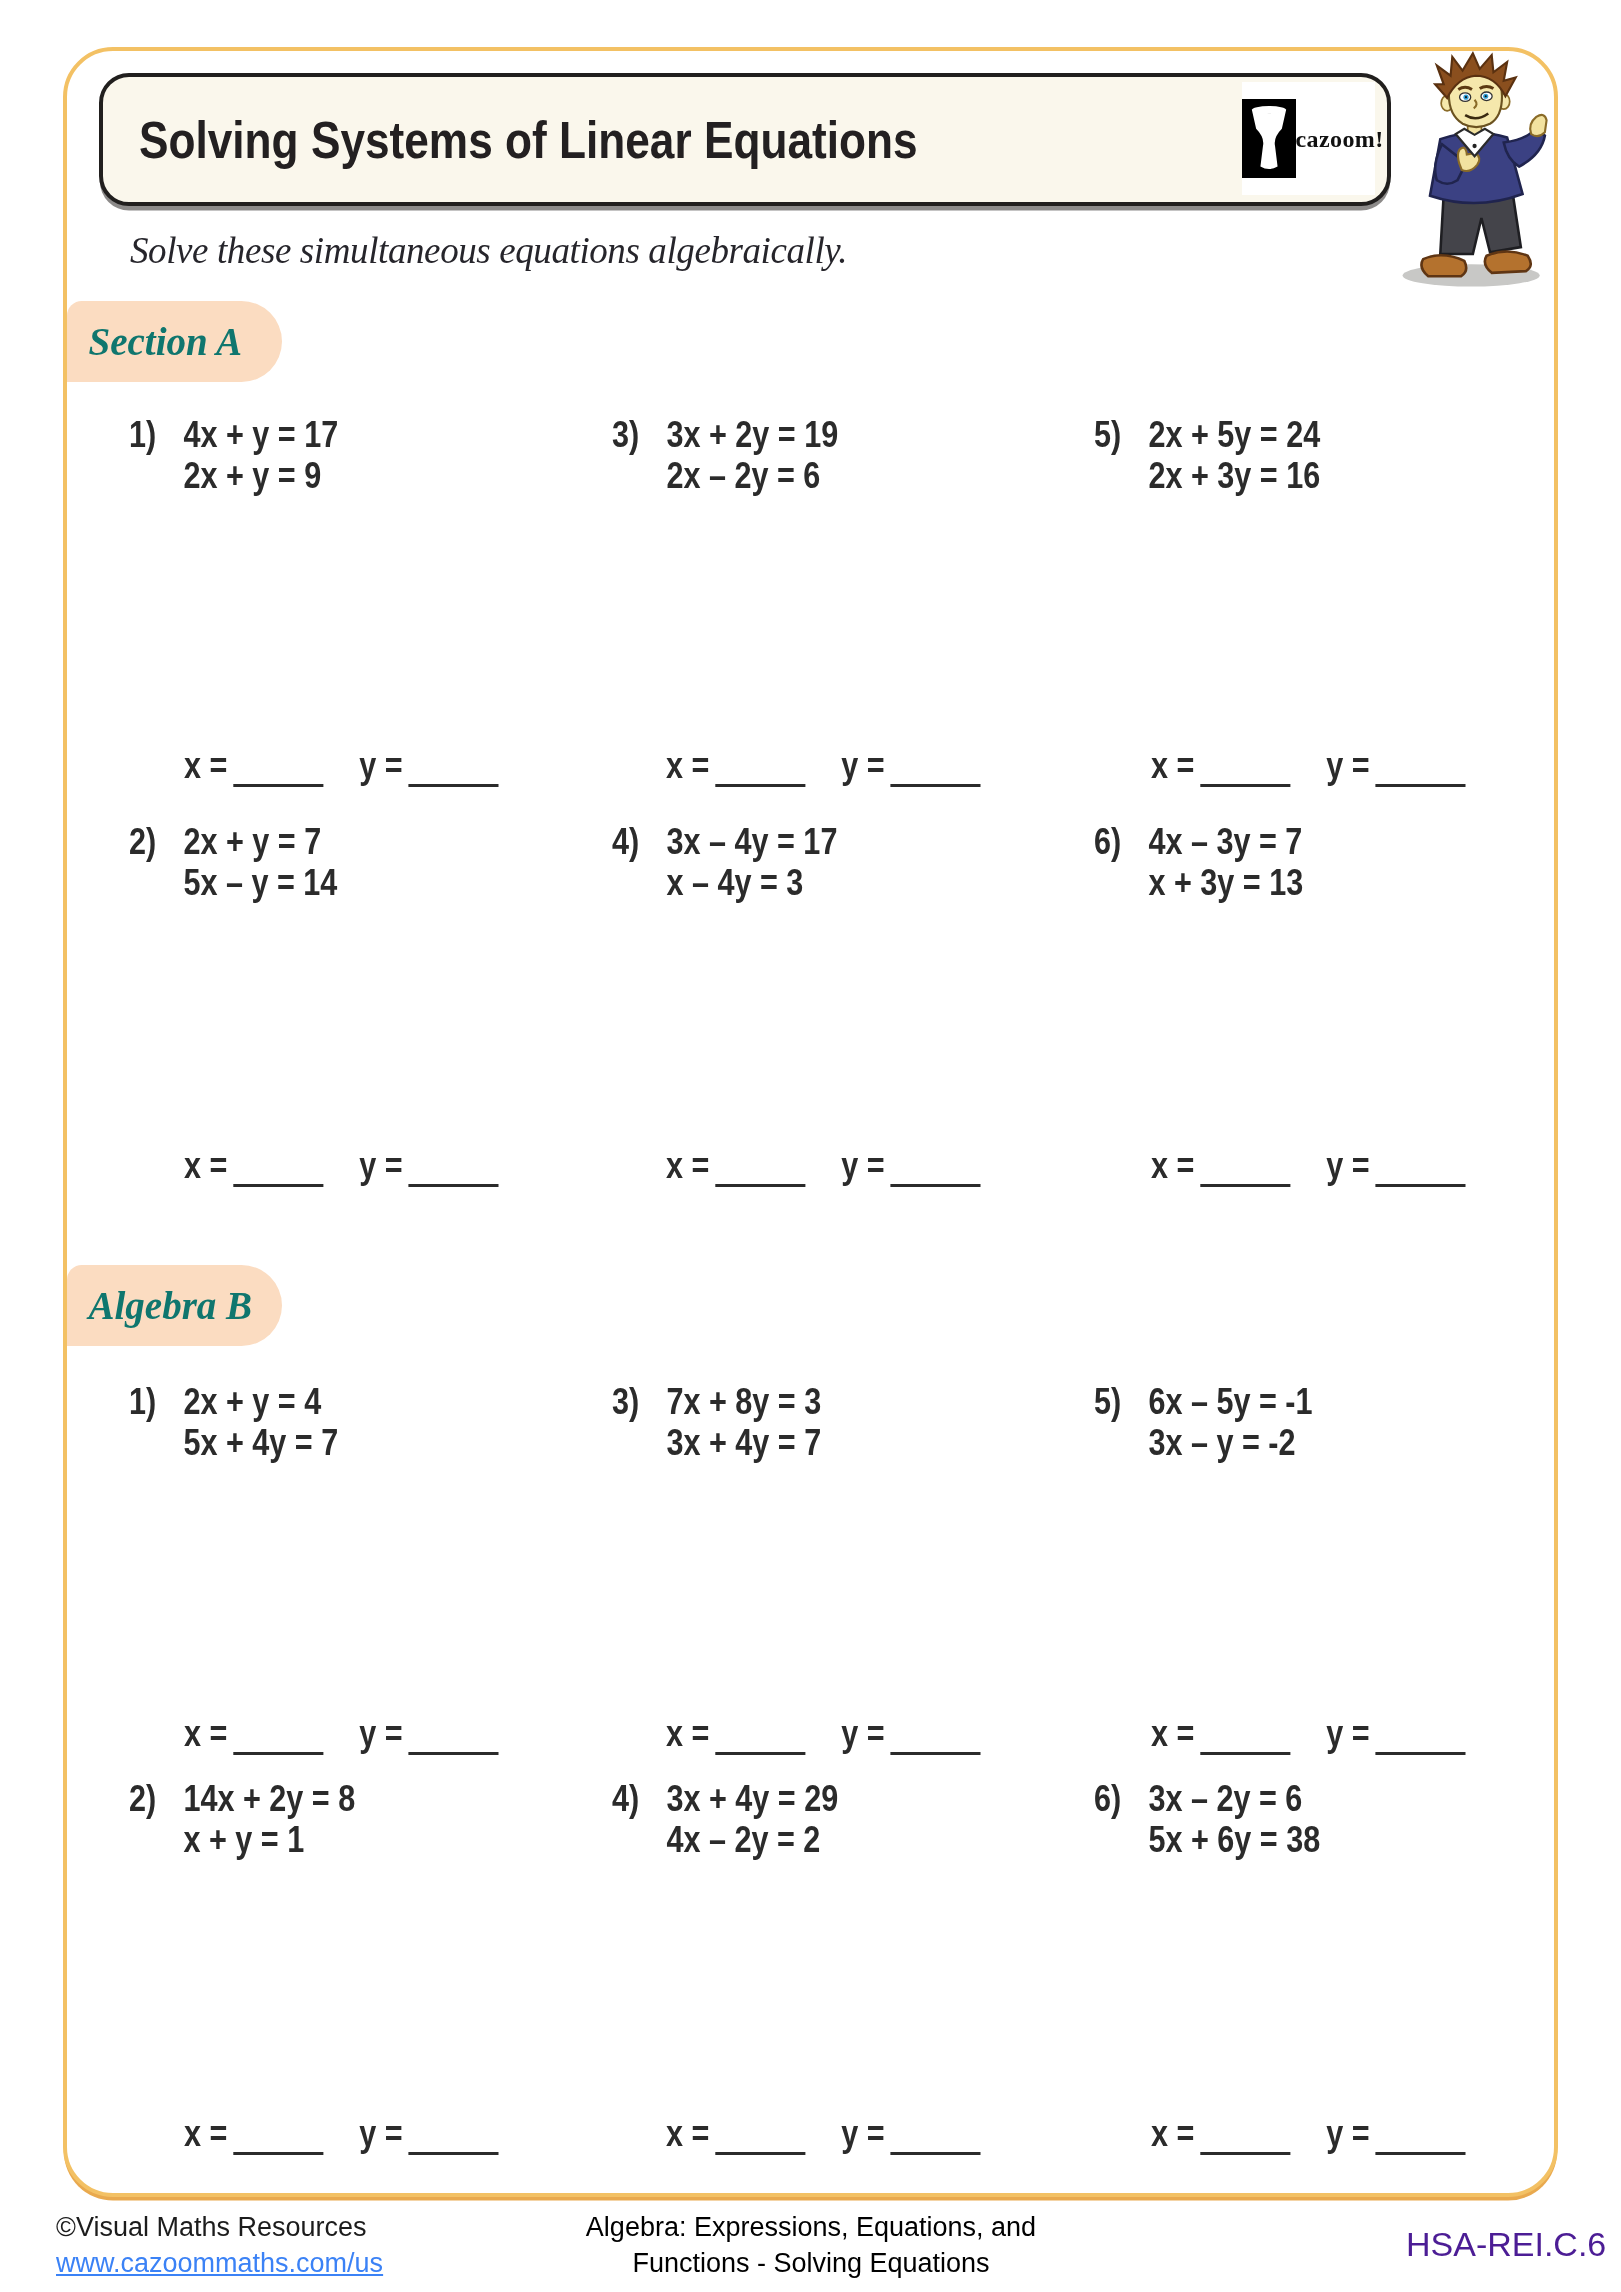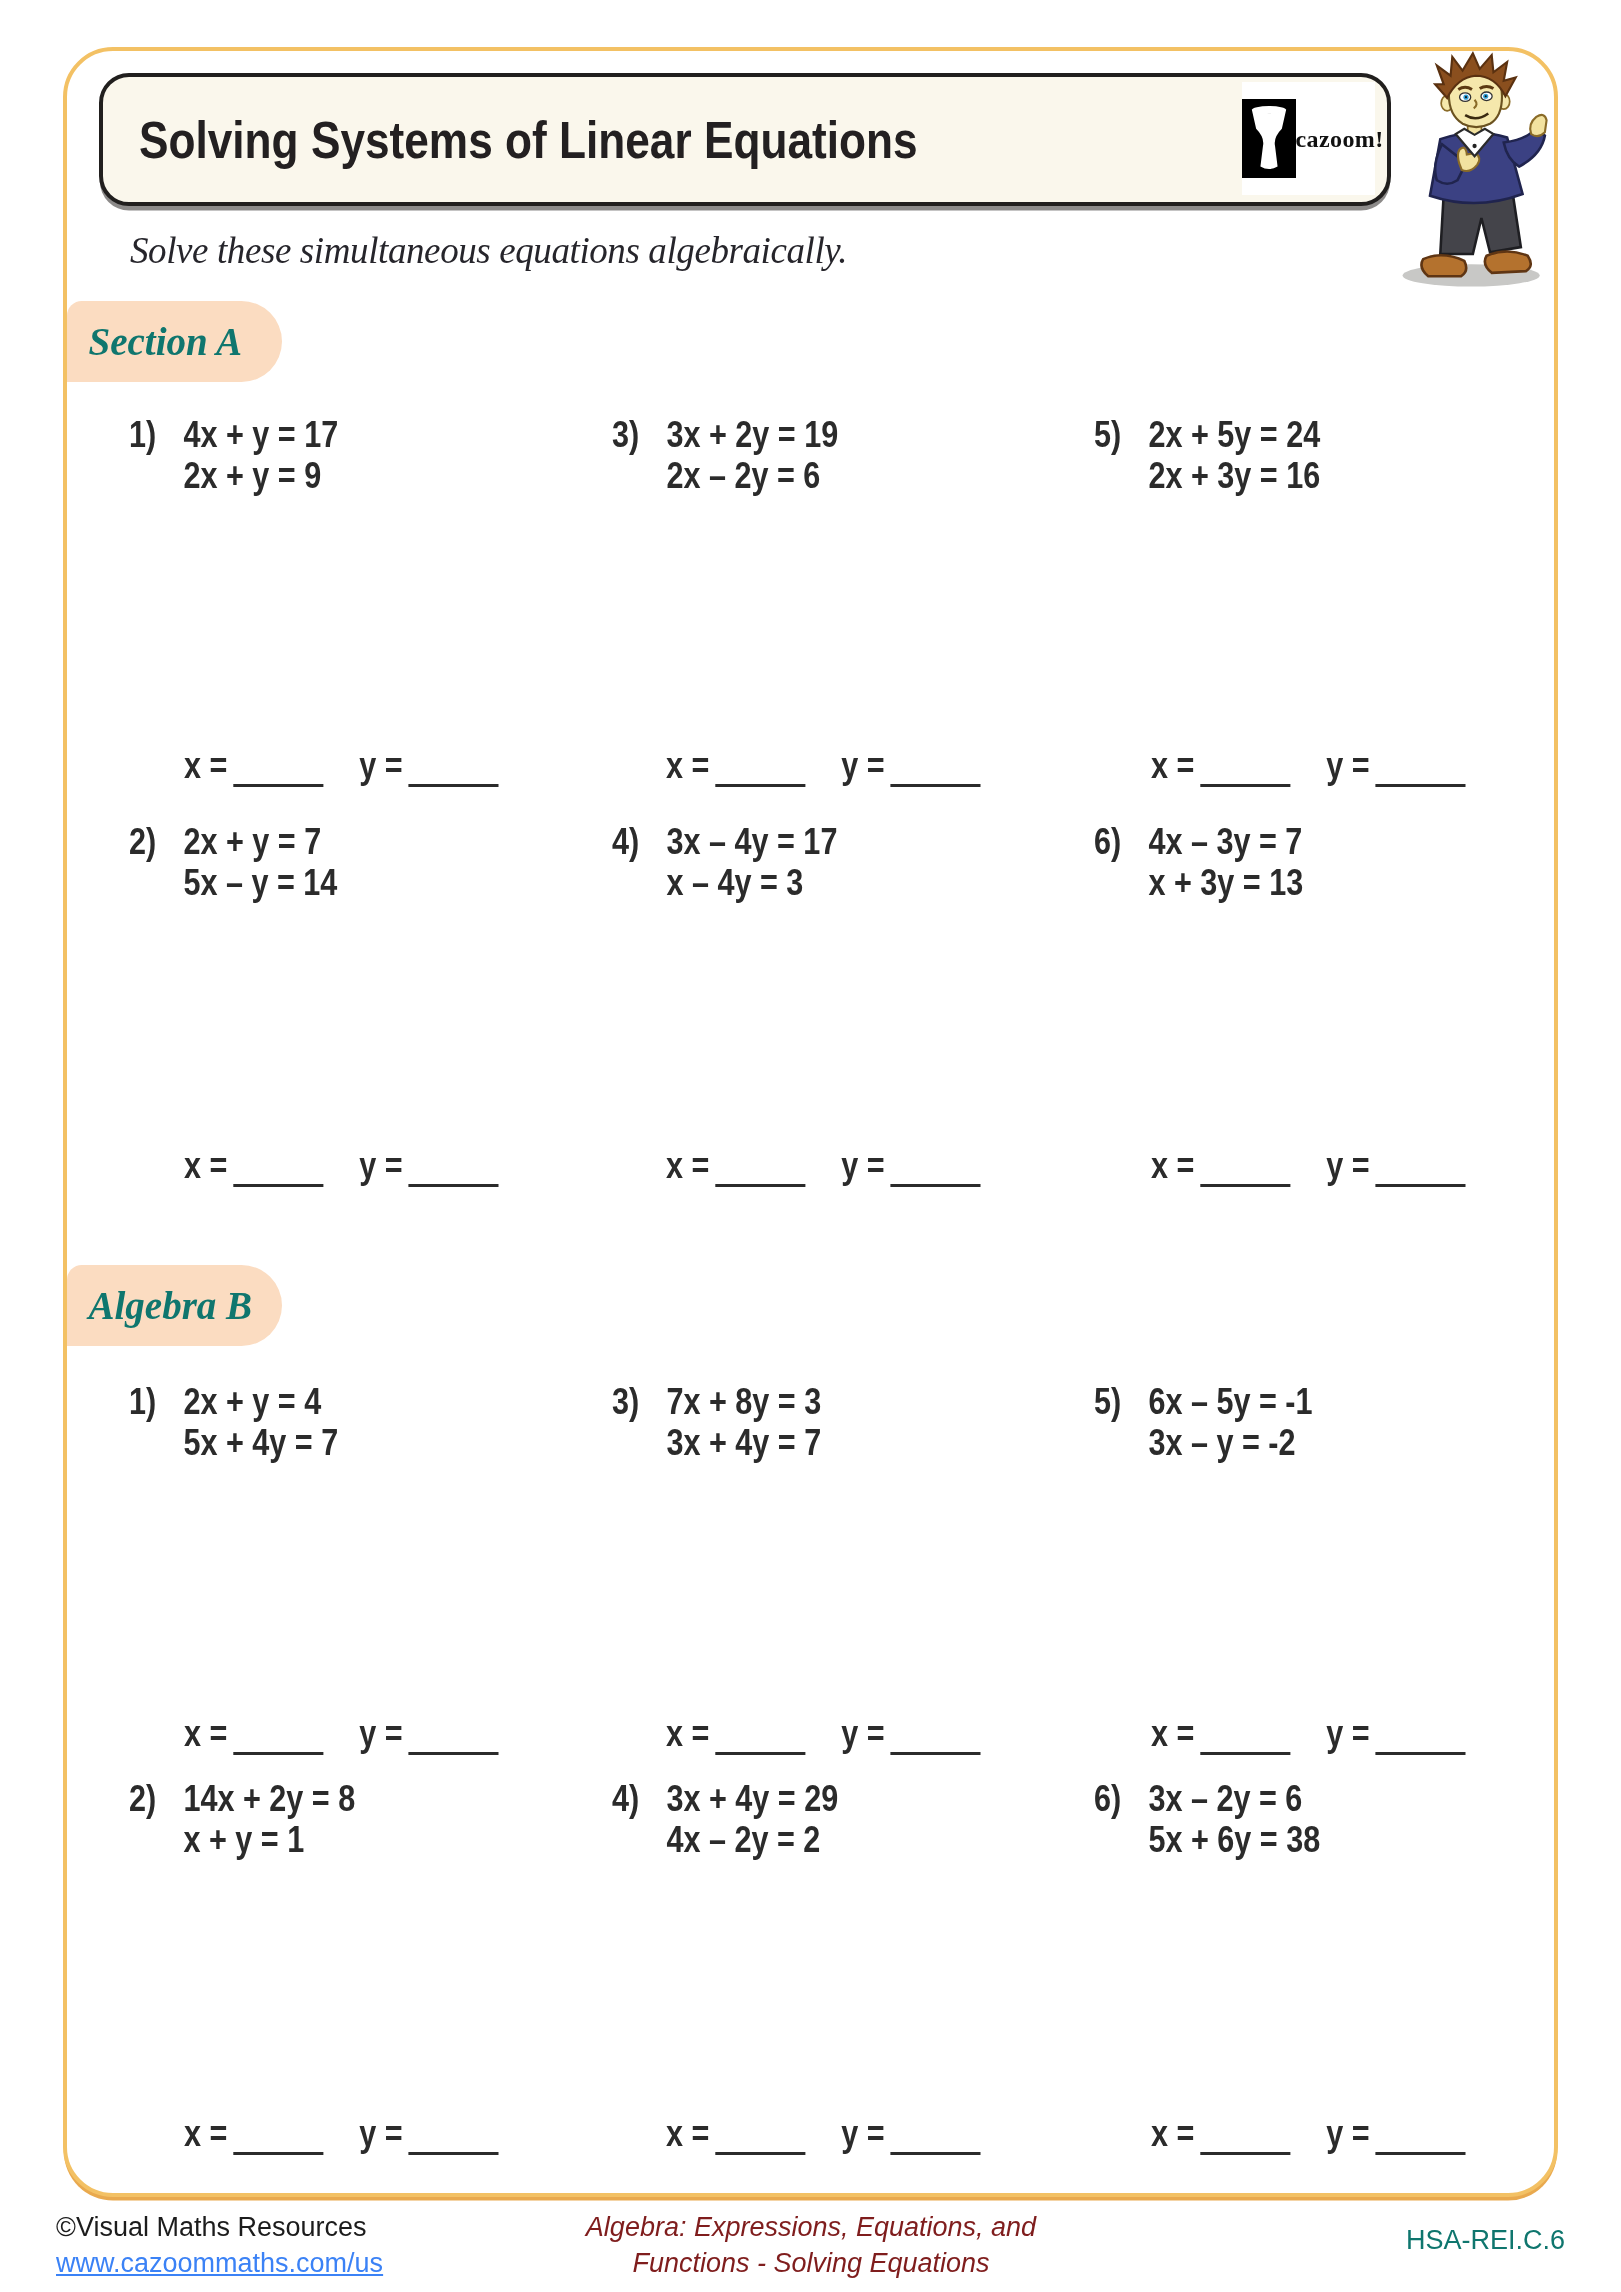--- a/index.html
+++ b/index.html
@@ -55,22 +55,22 @@
   .ans{
     position:absolute;display:flex;align-items:flex-end;
     transform:scaleX(.85);transform-origin:left top;
     font-weight:700;font-size:36px;color:#2b2b2b;white-space:nowrap;z-index:2;
   }
   .blank{display:inline-block;width:106px;height:30px;border-bottom:3.6px solid #2b2b2b;margin-left:7.2px;}
   .ysp{margin-left:42px;}
   
   .footer-left{position:absolute;left:56px;top:2209px;font-size:27px;color:#1c1c1c;line-height:36px;z-index:2;}
   .footer-link{color:#3b82f6;}
-  .footer-center{position:absolute;left:466px;top:2209px;width:690px;text-align:center;font-size:27px;color:#7f1d1d;line-height:36px;z-index:2;font-style:italic;}
-  .footer-right{position:absolute;left:1406px;top:2225px;font-size:27px;color:#0f766e;z-index:2;}
+  .footer-center{position:absolute;left:466px;top:2209px;width:690px;text-align:center;font-size:27px;color:#000000;line-height:36px;z-index:2;}
+  .footer-right{position:absolute;left:1406px;top:2225px;font-size:34px;color:#4c1d95;z-index:2;}
 </style>
 </head>
 <body>
 
 <div class="page">
 
   <div class="frame"></div>
 
   <div class="title-box">
     <div class="title-text">Solving Systems of Linear Equations</div>

